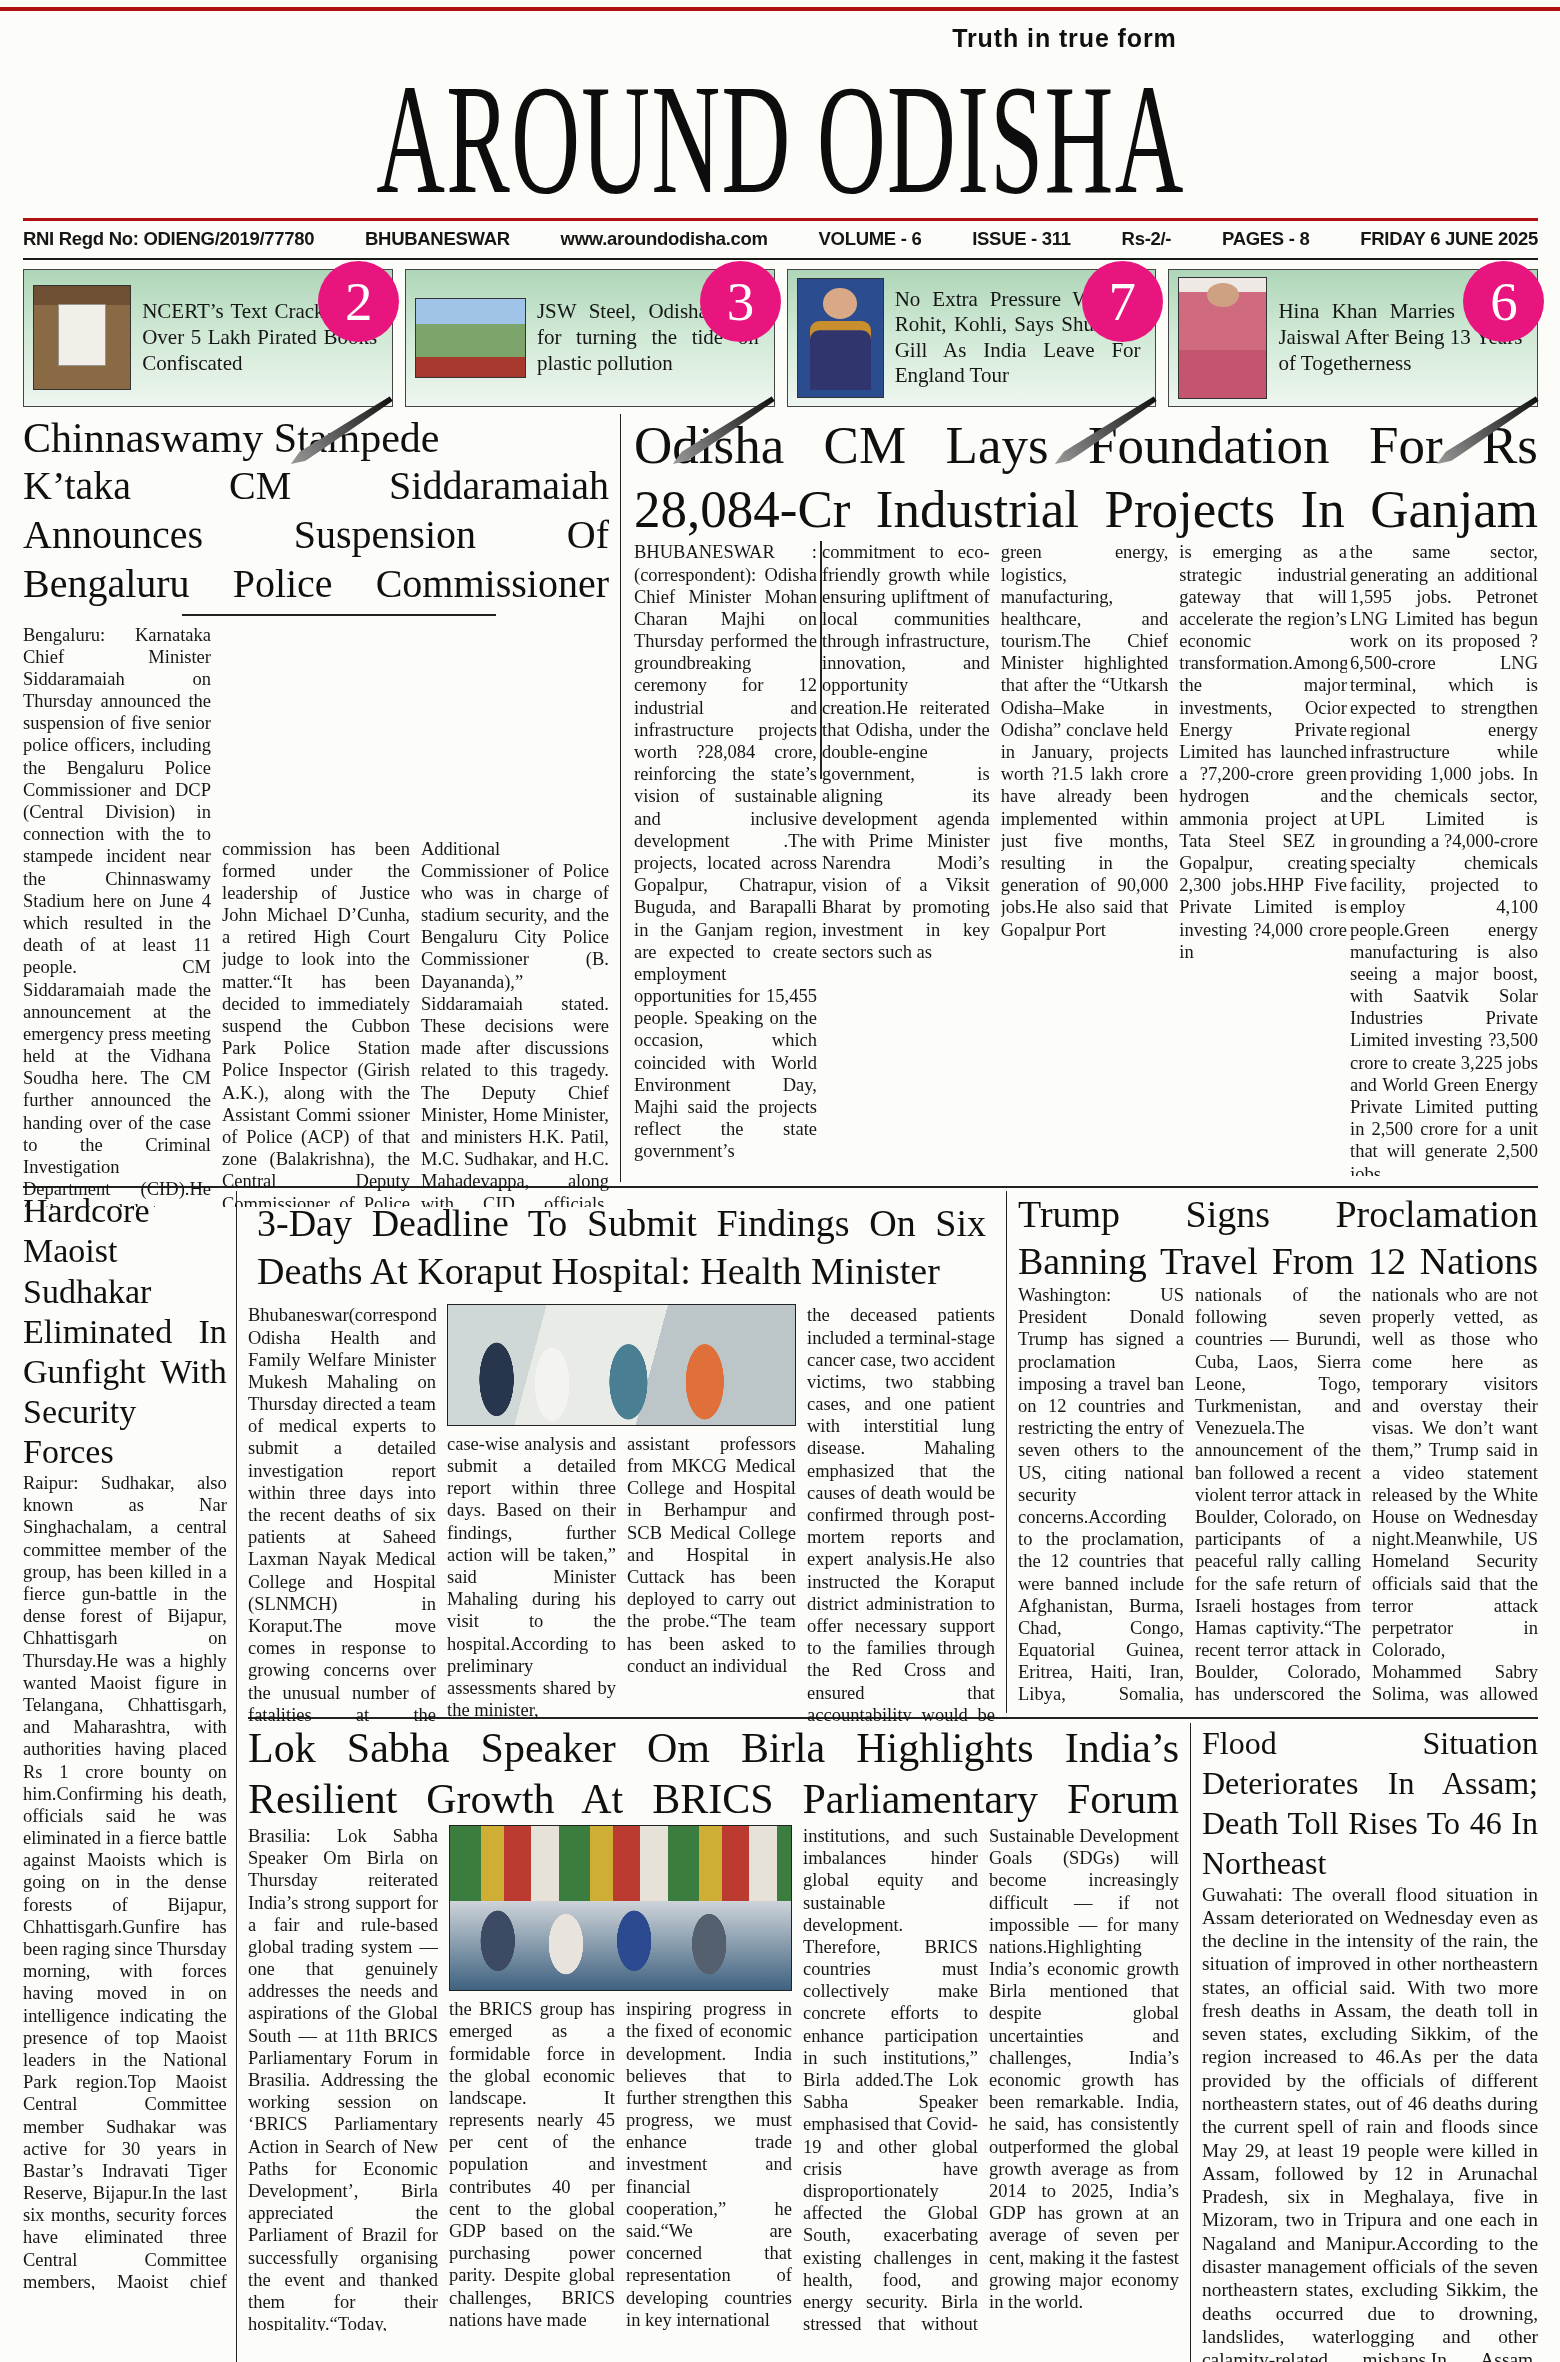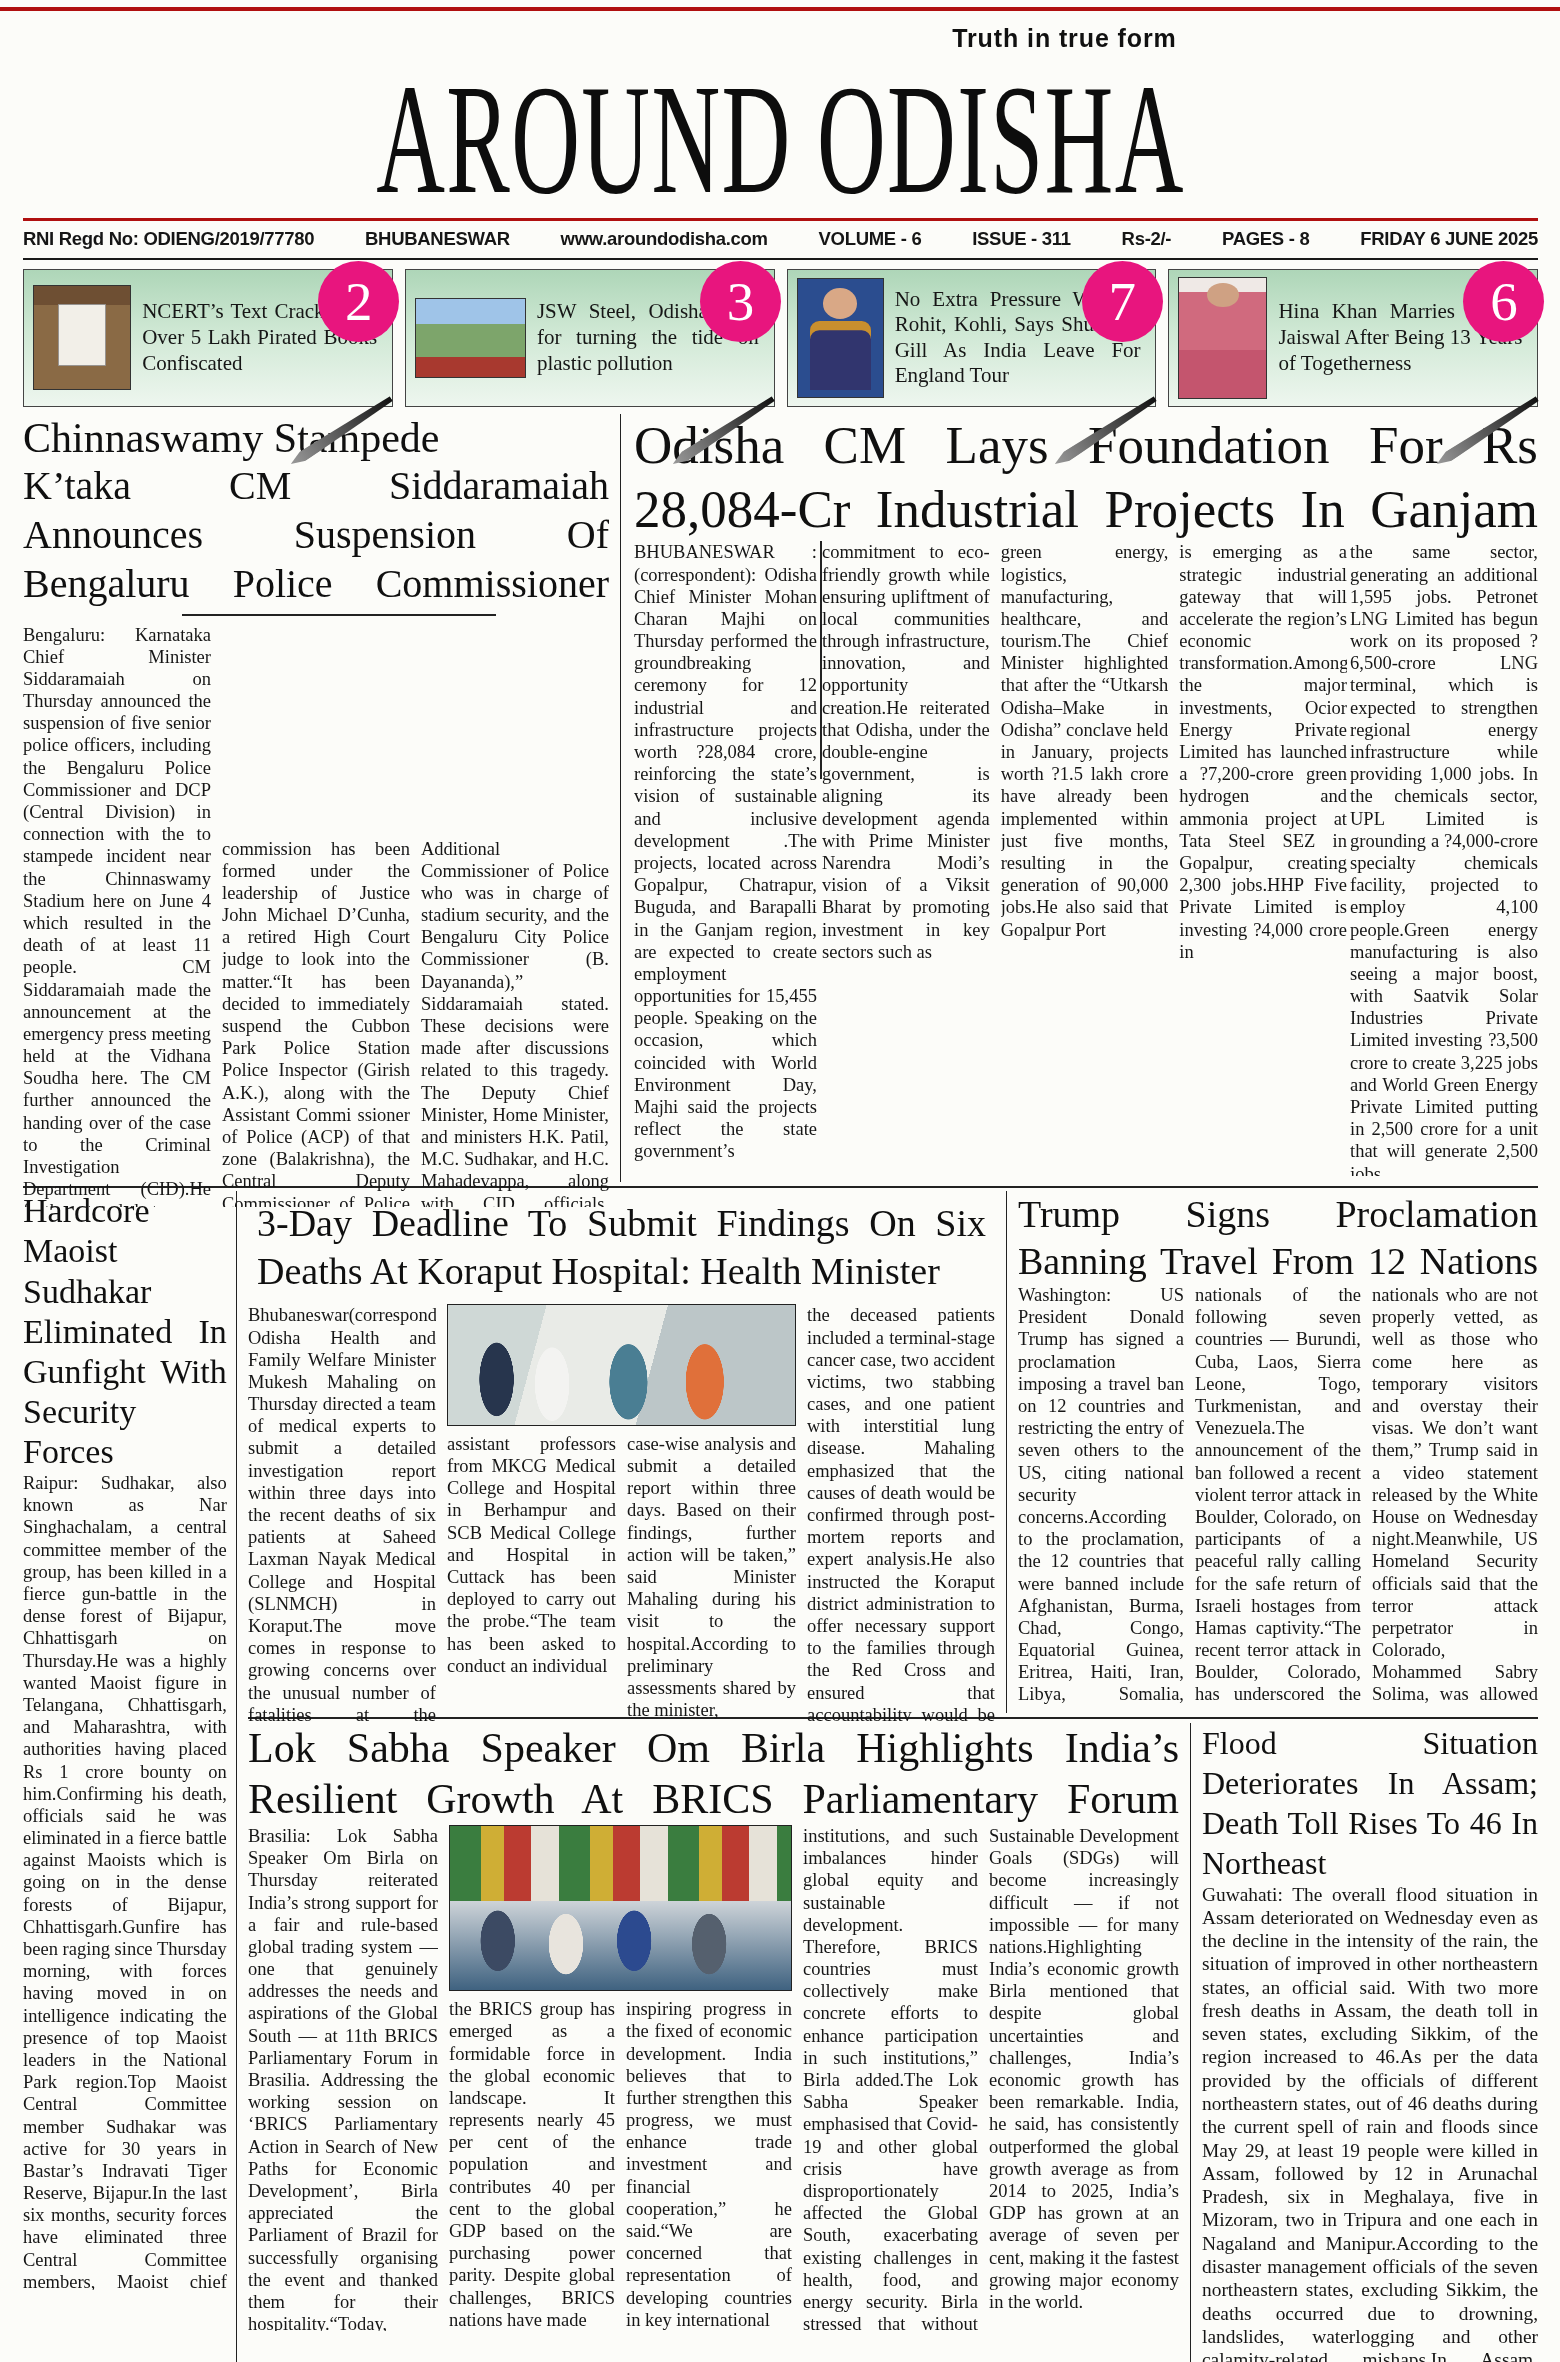--- a/index.html
+++ b/index.html
@@ -238,22 +238,22 @@
 
       <div class="rightzone">
         <div class="band-mid">
           <article class="art-koraput">
             <h2 class="hl hl-left kp-head" style="margin:9px;font-weight:normal;text-align:justify;">3-Day Deadline To Submit Findings On Six Deaths At Koraput Hospital: Health Minister</h2>
             <div class="kp-body">
               <div class="bod kp-c1">Bhubaneswar(correspondent): Odisha Health and Family Welfare Minister Mukesh Mahaling on Thursday directed a team of medical experts to submit a detailed investigation report within three days into the recent deaths of six patients at Saheed Laxman Nayak Medical College and Hospital (SLNMCH) in Koraput.The move comes in response to growing concerns over the unusual number of fatalities at the government-run hospital. A team comprising</div>
               <div class="kp-mid">
                 <div class="photo kp-photo"></div>
                 <div class="kp-sub">
+                  <div class="bod" style="flex:1">case-wise analysis and submit a detailed report within three days. Based on their findings, further action will be taken,” said Minister Mahaling during his visit to the hospital.According to preliminary assessments shared by the minister,</div>
                   <div class="bod" style="flex:1">assistant professors from MKCG Medical College and Hospital in Berhampur and SCB Medical College and Hospital in Cuttack has been deployed to carry out the probe.“The team has been asked to conduct an individual</div>
-                  <div class="bod" style="flex:1">case-wise analysis and submit a detailed report within three days. Based on their findings, further action will be taken,” said Minister Mahaling during his visit to the hospital.According to preliminary assessments shared by the minister,</div>
                 </div>
               </div>
               <div class="bod kp-c1">the deceased patients included a terminal-stage cancer case, two accident victims, two stabbing cases, and one patient with interstitial lung disease. Mahaling emphasized that the causes of death would be confirmed through post-mortem reports and expert analysis.He also instructed the Koraput district administration to offer necessary support to the families through the Red Cross and ensured that accountability would be fixed once the final report is reviewed.</div>
             </div>
           </article>
 
           <article class="art-trump">
             <h2 class="hl tr-head" style="margin:0;font-weight:normal;">Trump Signs Proclamation Banning Travel From 12 Nations</h2>
             <div class="cols tr-body">
               <div class="bod">Washington: US President Donald Trump has signed a proclamation imposing a travel ban on 12 countries and restricting the entry of seven others to the US, citing national security concerns.According to the proclamation, the 12 countries that were banned include Afghanistan, Burma, Chad, Congo, Equatorial Guinea, Eritrea, Haiti, Iran, Libya, Somalia, Sudan, and Yemen. Additionally, the order partially restricts and limits the entry of</div>

